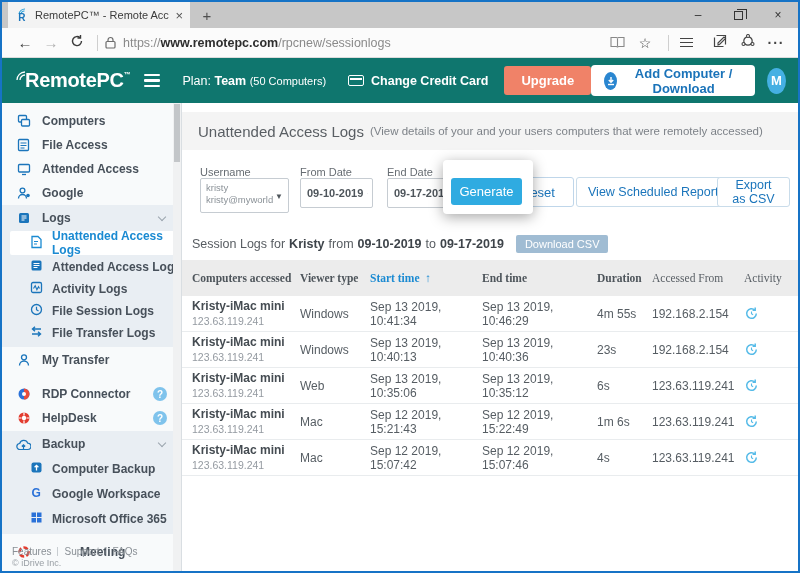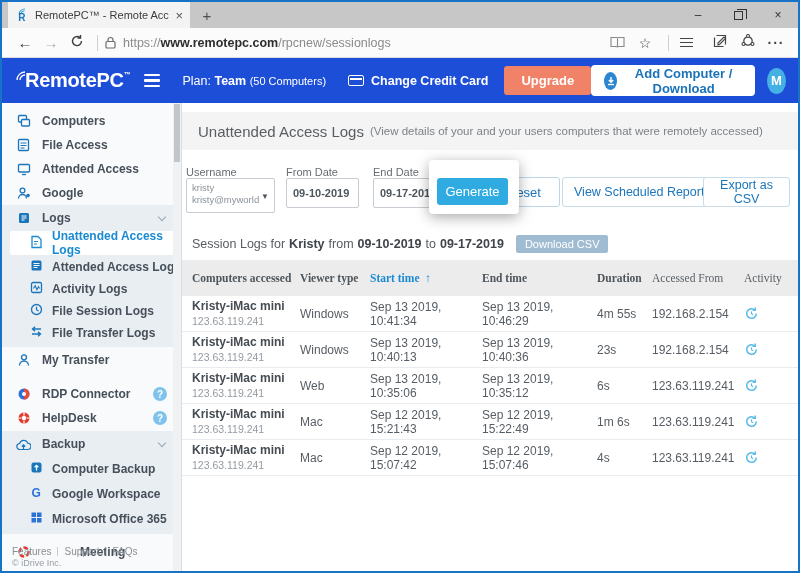--- a/index.html
+++ b/index.html
@@ -31,21 +31,21 @@
   .url-area { display:flex; align-items:center; gap:7px; flex:1; }
   .url-text { font-size:12.5px; color:#8a8a8a; white-space:nowrap; }
   .url-text b { color:#2e2e2e; font-weight:700; }
   .nav-right { display:flex; align-items:center; gap:4px; }
   .nav-right .nav-ic { width:24px; }
   .star { font-size:14px; color:#444; }
   .hub-bars span { display:block; width:13px; height:1.6px; background:#444; margin:2.4px 0; }
   .dots { font-size:14px; color:#444; letter-spacing:1px; font-weight:700; }
 
   
-  .appheader { height:45px; background:#1d4ed8; display:flex; align-items:center; padding:0 12px; }
+  .appheader { height:45px; background:#0f766e; display:flex; align-items:center; padding:0 12px; }
   .logo { color:#fff; font-size:20px; font-weight:700; letter-spacing:-0.3px; position:relative;
           display:flex; align-items:flex-start; }
   .logo sup { font-size:7px; margin-top:2px; }
   .hamburger { margin-left:14px; }
   .hamburger span { display:block; width:16px; height:2.2px; background:#fff; margin:3px 0; border-radius:1px; }
   .plan { margin-left:22px; color:#fff; font-size:12.5px; white-space:nowrap; }
   .plan b { font-weight:700; }
   .plan .small { font-size:11px; }
   .ccc { margin-left:22px; display:flex; align-items:center; gap:7px; color:#fff;
          font-size:12.5px; font-weight:700; white-space:nowrap; }
@@ -90,21 +90,21 @@
   .sb-scroll { position:absolute; top:0; right:0; width:8px; height:100%; background:#f0f1f2; }
   .sb-thumb { position:absolute; top:1px; left:1px; width:6px; height:58px; background:#c3c6c9; }
 
   
   .main { flex:1; background:#fff; position:relative; overflow:hidden; }
   .title-strip { margin-top:9px; height:38px; background:#f4f4f4; display:flex; align-items:center;
                  padding-left:16px; }
   .page-title { font-size:15px; color:#595e63; }
   .page-sub { font-size:11.5px; color:#7d8288; margin-left:6px; }
 
-  .filters { position:relative; height:78px; margin:0 8px 0 4px; }
+  .filters { position:relative; height:78px; margin:0 8px 0 18px; }
   .f-label { position:absolute; top:16px; font-size:11px; color:#676d73; }
   .sel-user { position:absolute; left:0; top:28px; width:89px; height:35px; background:#fff;
               border:1px solid #c6ccd2; border-radius:2px; padding:3px 14px 0 5px; }
   .sel-user .l1, .sel-user .l2 { font-size:9.5px; color:#8b9298; line-height:12px; white-space:nowrap;
               overflow:hidden; }
   .sel-caret { position:absolute; right:5px; top:13px; font-size:8px; color:#4e555b; }
   .date-box { position:absolute; top:28px; width:73px; height:30px; background:#fff;
               border:1px solid #c6ccd2; border-radius:2px; display:flex; align-items:center;
               padding:0 4px 0 6px; gap:4px; }
   .date-box .dv { font-size:11px; font-weight:700; color:#4e555b; white-space:nowrap; }

